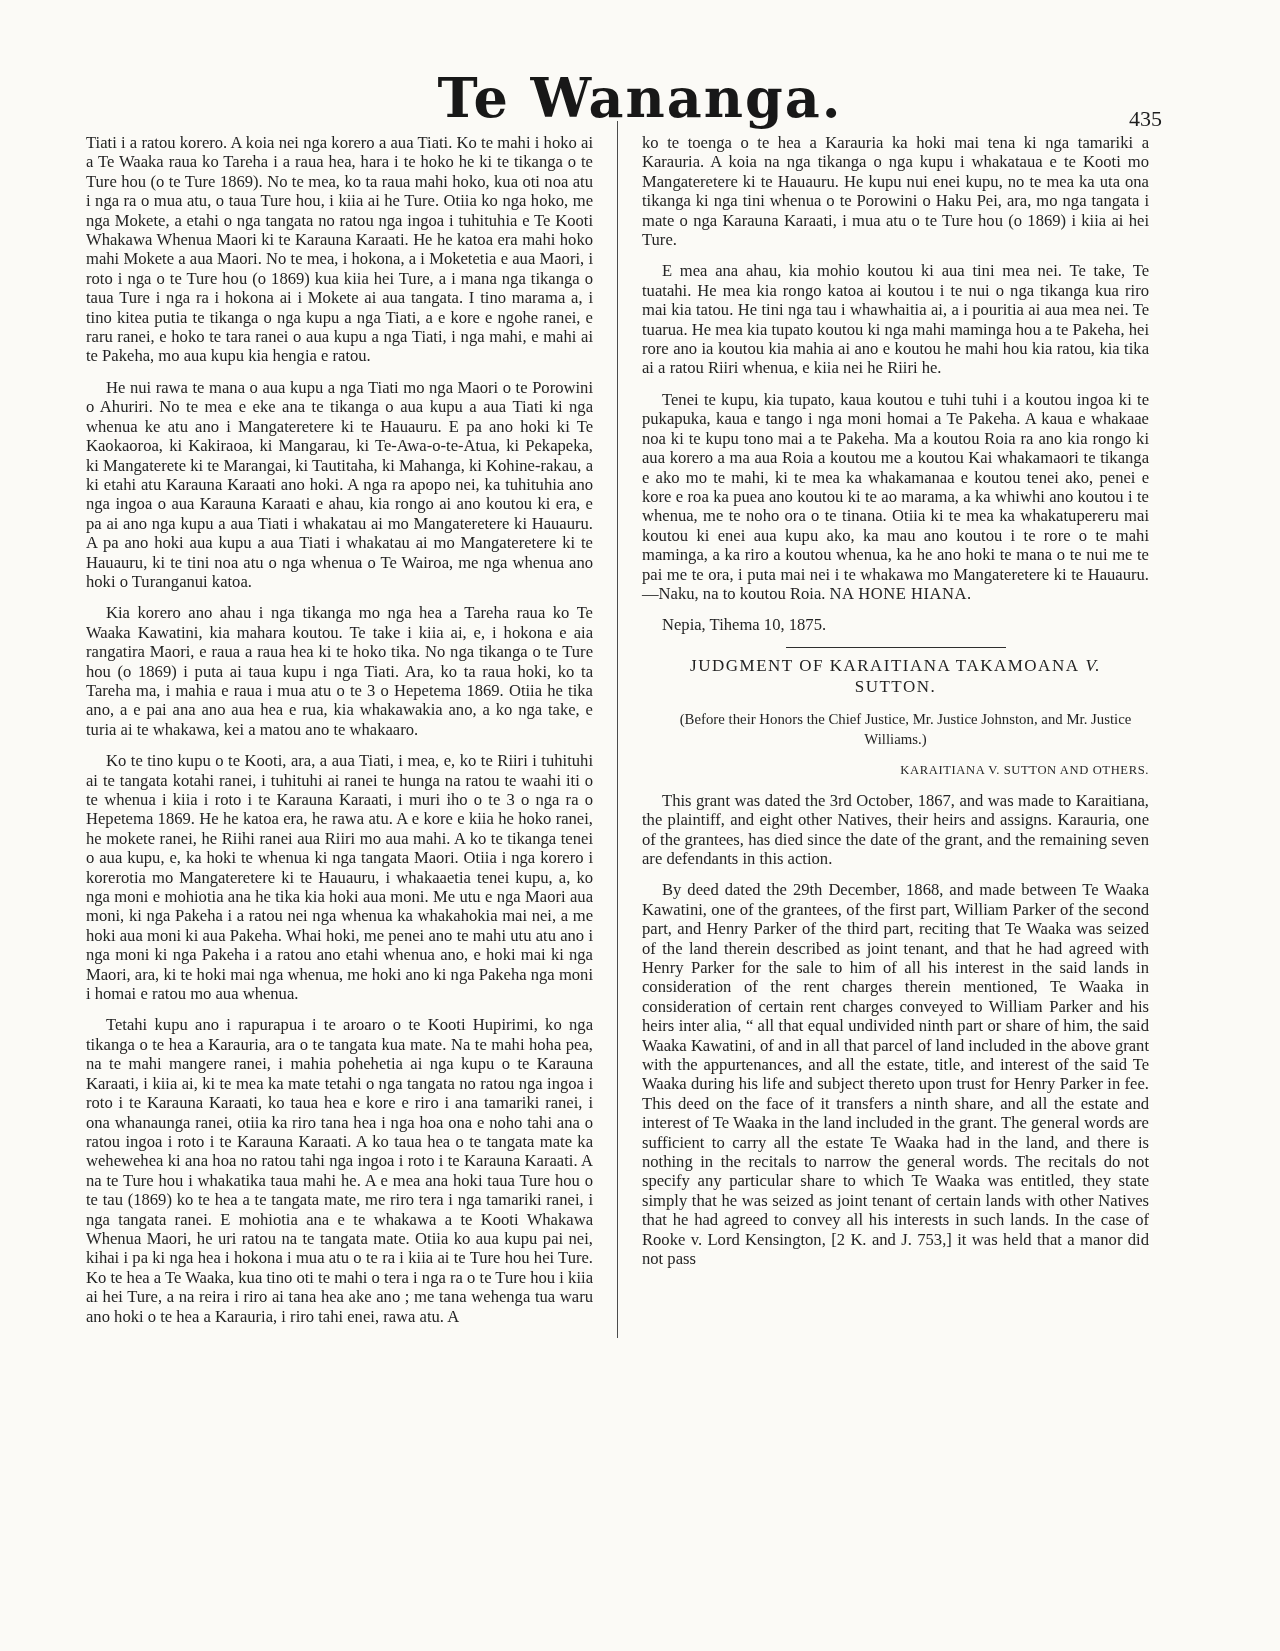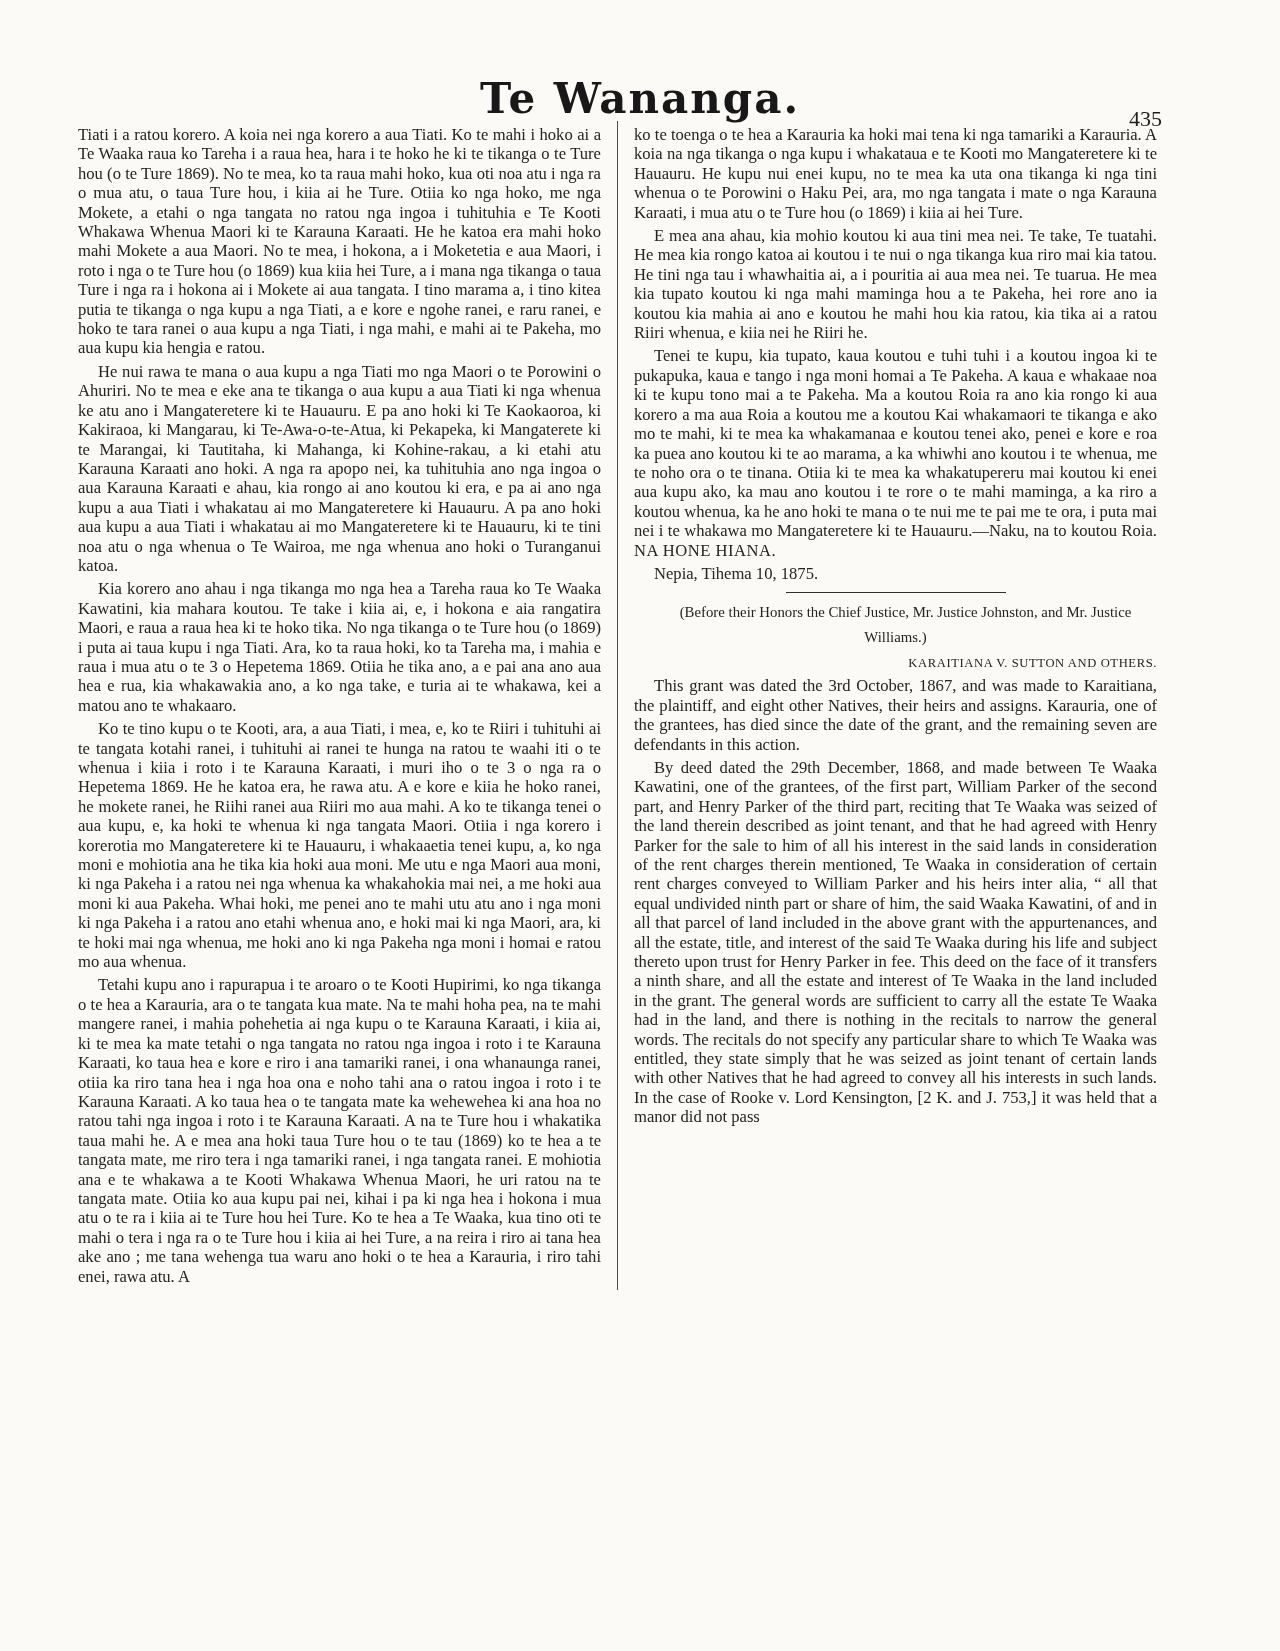--- a/index.html
+++ b/index.html
@@ -11,27 +11,27 @@
   .page {
     position: relative;
     width: 1280px;
     height: 1651px;
     background: #fbfaf6;
     color: #1f1f1f;
     overflow: hidden;
   }
   .masthead {
     position: absolute;
-    top: 46px;
+    top: 30px;
     left: 0;
     width: 100%;
     text-align: center;
     font-family: "DejaVu Serif", serif;
     font-weight: bold;
-    font-size: 42px;
+    font-size: 54px;
     letter-spacing: 2px;
     color: #181818;
   }
   .page-number {
     position: absolute;
     top: 90px;
     right: 118px;
     font-size: 22px;
     color: #1d1d1d;
     margin-top: 16px;
@@ -50,21 +50,21 @@
     line-height: 19.4px;
     text-align: justify;
     color: #242424;
   }
   .divider {
     width: 1px;
     background: #4c4c4c;
     margin: 0 12px;
   }
   .col p {
-    margin: 4px;
+    margin: 12px;
     text-indent: 20px;
   }
   .col p.first {
     text-indent: 0;
   }
   .sig {
     letter-spacing: 0.5px;
   }
   .dateline {
     text-indent: 10px;
@@ -90,21 +90,21 @@
   .judg-date {
     text-align: center;
     font-variant: small-caps;
     font-size: 16px;
     line-height: 20px;
     margin: 1px 0 0 0;
   }
   .judg-bench {
     text-align: center;
     font-size: 14.8px;
-    line-height: 25px;
+    line-height: 20px;
     margin: 0 18px;
   }
   .judg-case {
     text-align: right;
     font-size: 12.6px;
     letter-spacing: 0.6px;
     line-height: 18px;
     margin: 1px 0;
   }
 </style>
@@ -129,20 +129,24 @@
     <div class="divider"></div>
 
     <div class="col">
       <p class="first">ko te toenga o te hea a Karauria ka hoki mai tena ki nga tamariki a Karauria. A koia na nga tikanga o nga kupu i whakataua e te Kooti mo Mangateretere ki te Hauauru. He kupu nui enei kupu, no te mea ka uta ona tikanga ki nga tini whenua o te Porowini o Haku Pei, ara, mo nga tangata i mate o nga Karauna Karaati, i mua atu o te Ture hou (o 1869) i kiia ai hei Ture.</p>
       <p>E mea ana ahau, kia mohio koutou ki aua tini mea nei. Te take, Te tuatahi. He mea kia rongo katoa ai koutou i te nui o nga tikanga kua riro mai kia tatou. He tini nga tau i whawhaitia ai, a i pouritia ai aua mea nei. Te tuarua. He mea kia tupato koutou ki nga mahi maminga hou a te Pakeha, hei rore ano ia koutou kia mahia ai ano e koutou he mahi hou kia ratou, kia tika ai a ratou Riiri whenua, e kiia nei he Riiri he.</p>
       <p><span>Tenei te kupu, kia tupato, kaua koutou e tuhi tuhi i a koutou ingoa ki te pukapuka, kaua e tango i nga moni homai a Te Pakeha. A kaua e whakaae noa ki te kupu tono mai a te Pakeha. Ma a koutou Roia ra ano kia rongo ki aua korero a ma aua Roia a koutou me a koutou Kai whakamaori te tikanga e ako mo te mahi, ki te mea ka whakamanaa e koutou tenei ako, penei e kore e roa ka puea ano koutou ki te ao marama, a ka whiwhi ano koutou i te whenua, me te noho ora o te tinana. Otiia ki te mea ka whakatupereru mai koutou ki enei aua kupu ako, ka mau ano koutou i te rore o te mahi maminga, a ka riro a koutou whenua, ka he ano hoki te mana o te nui me te pai me te ora, i puta mai nei i te whakawa mo Mangateretere ki te Hauauru.—Naku, na to koutou Roia.</span> <span class="sig">NA HONE HIANA.</span></p>
       <p class="dateline">Nepia, Tihema 10, 1875.</p>
 
       <div class="section-rule"></div>
 
+      <h2 class="judg-title">
+        <span>JUDGMENT OF KARAITIANA TAKAMOANA</span><i class="v">V.</i><br>
+        <span>SUTTON.</span>
+      </h2>
       <p class="judg-bench">(Before their Honors the Chief Justice, Mr. Justice Johnston, and Mr. Justice Williams.)</p>
       <p class="judg-case">KARAITIANA V. SUTTON AND OTHERS.</p>
 
       <p>This grant was dated the 3rd October, 1867, and was made to Karaitiana, the plaintiff, and eight other Natives, their heirs and assigns. Karauria, one of the grantees, has died since the date of the grant, and the remaining seven are defendants in this action.</p>
       <p>By deed dated the 29th December, 1868, and made between Te Waaka Kawatini, one of the grantees, of the first part, William Parker of the second part, and Henry Parker of the third part, reciting that Te Waaka was seized of the land therein described as joint tenant, and that he had agreed with Henry Parker for the sale to him of all his interest in the said lands in consideration of the rent charges therein mentioned, Te Waaka in consideration of certain rent charges conveyed to William Parker and his heirs inter alia, “ all that equal undivided ninth part or share of him, the said Waaka Kawatini, of and in all that parcel of land included in the above grant with the appurtenances, and all the estate, title, and interest of the said Te Waaka during his life and subject thereto upon trust for Henry Parker in fee. This deed on the face of it transfers a ninth share, and all the estate and interest of Te Waaka in the land included in the grant. The general words are sufficient to carry all the estate Te Waaka had in the land, and there is nothing in the recitals to narrow the general words. The recitals do not specify any particular share to which Te Waaka was entitled, they state simply that he was seized as joint tenant of certain lands with other Natives that he had agreed to convey all his interests in such lands. In the case of Rooke v. Lord Kensington, [2 K. and J. 753,] it was held that a manor did not pass</p>
     </div>
 
   </div>
 
 </div>

